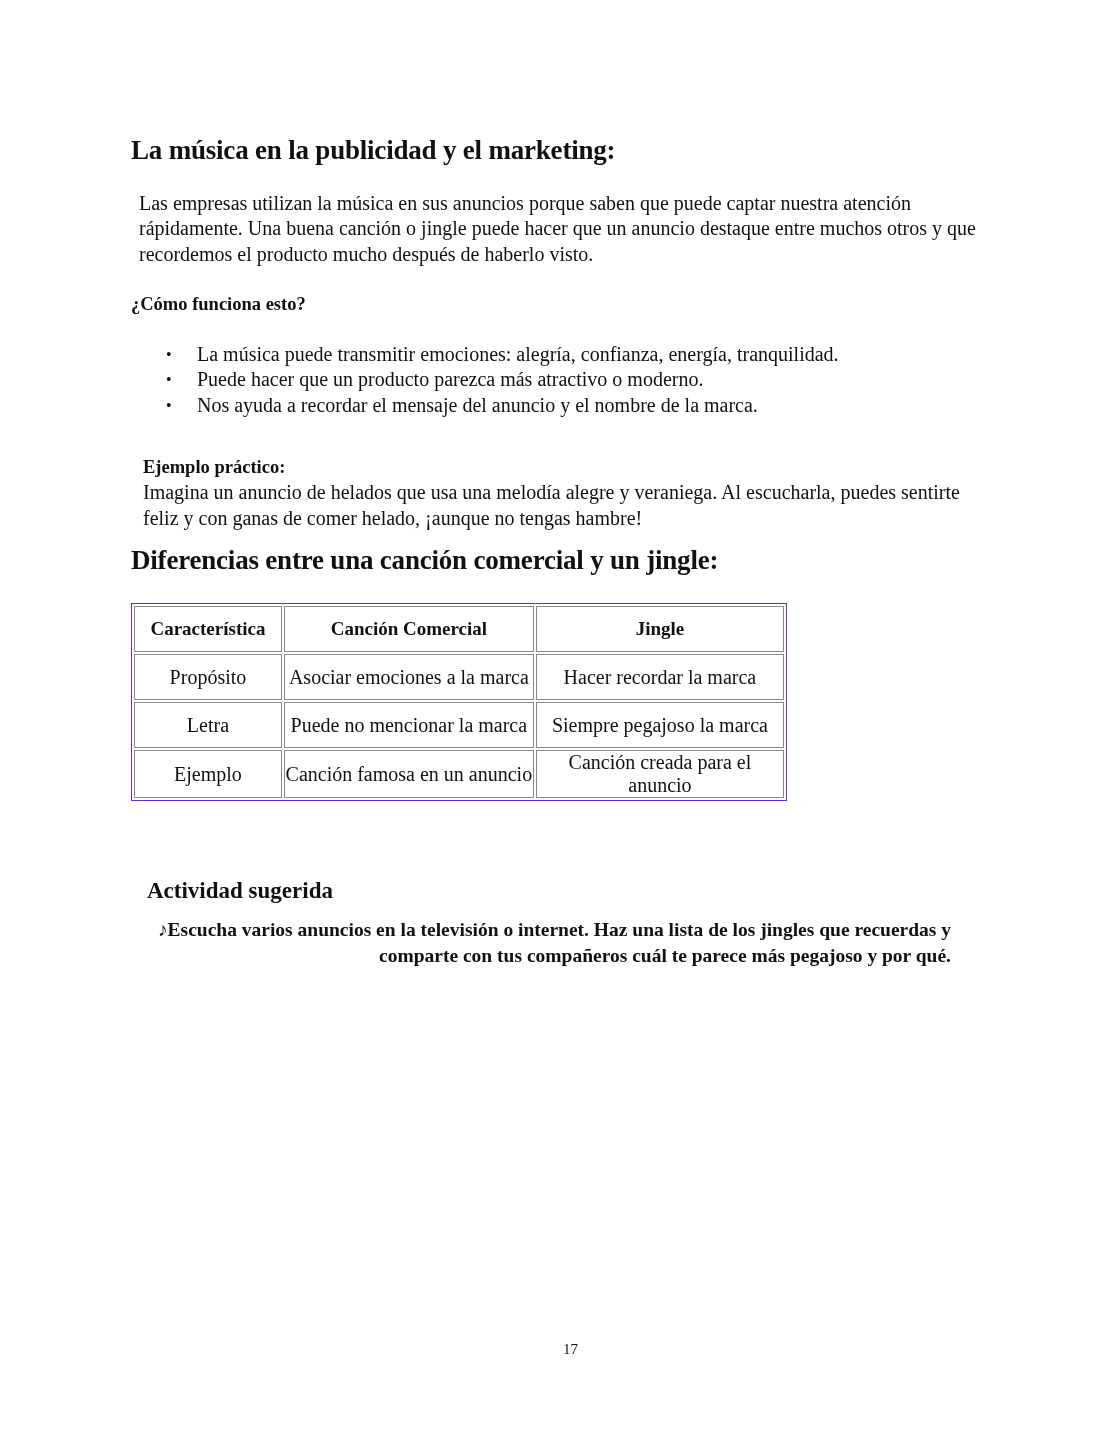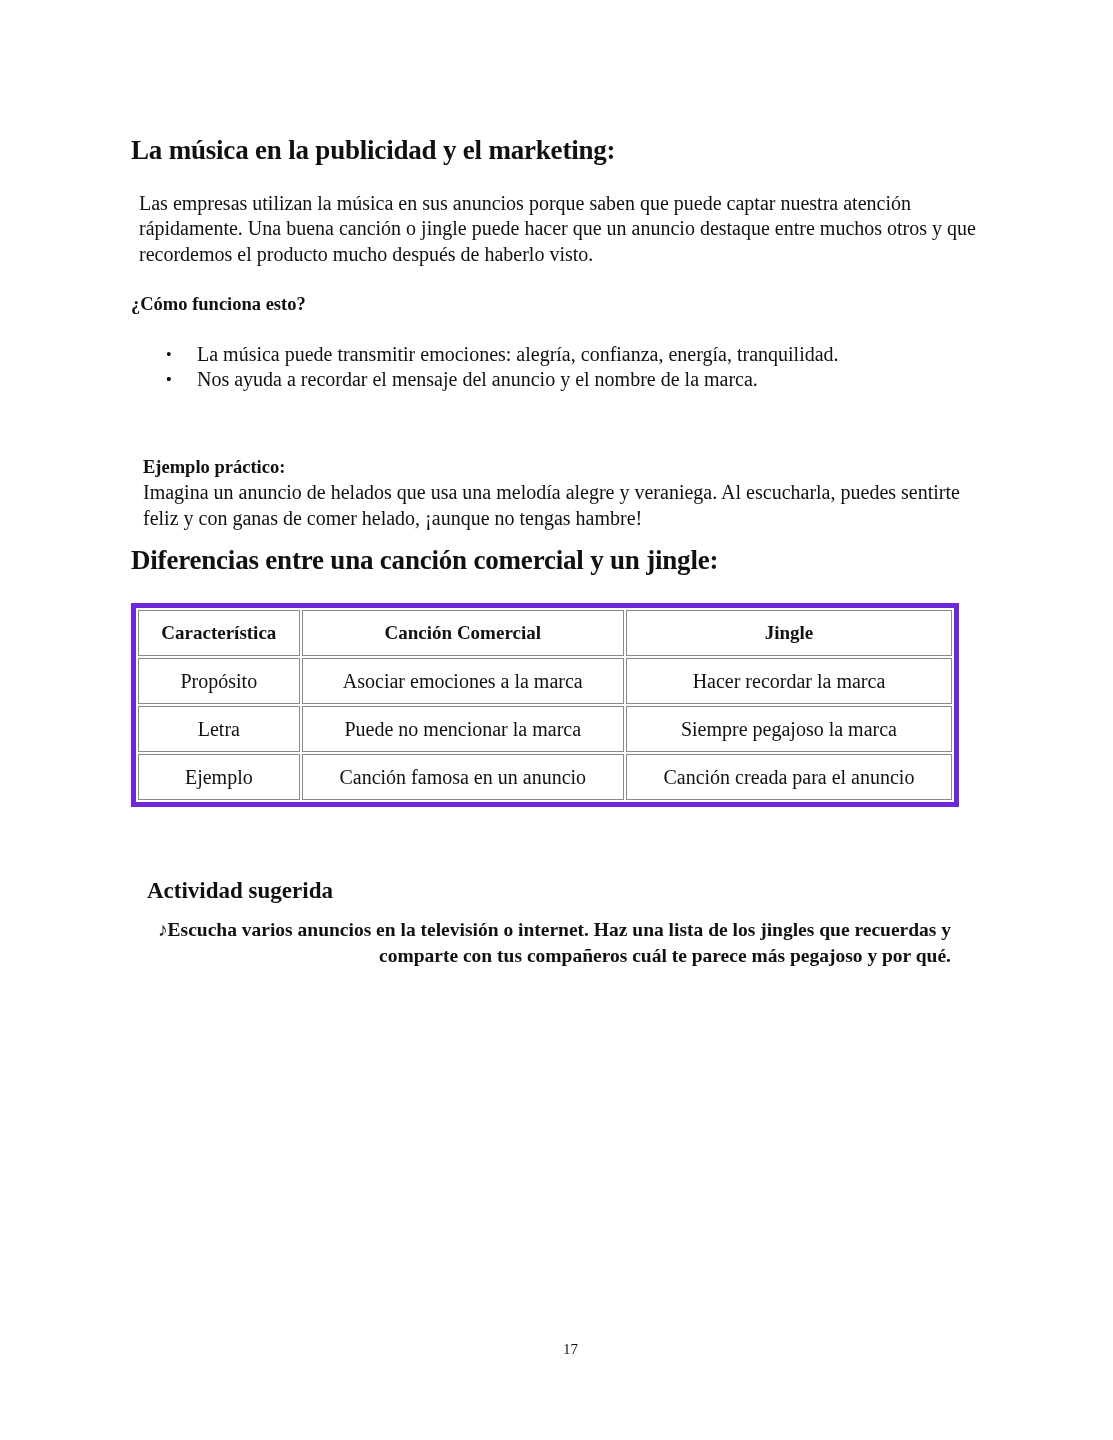--- a/index.html
+++ b/index.html
@@ -92,25 +92,25 @@
       top: 544px;
       left: 0;
       white-space: nowrap;
     }
     #table-wrap {
       position: absolute;
       top: 603px;
       left: 0;
     }
     table.cmp {
-      border: 5px solid #6d28d9;
+      border: 1px solid #6d28d9;
       border-collapse: separate;
       border-spacing: 2px;
       font-size: 20px;
-      width: 828px;
+      width: 656px;
     }
     table.cmp th, table.cmp td {
       border: 1px solid #8a8a8a;
       text-align: center;
       height: 44px;
       padding: 0;
       font-weight: normal;
     }
     table.cmp th {
       font-weight: bold;
@@ -166,20 +166,21 @@
 
   <p id="h-como">¿Cómo funciona esto?</p>
 
   <ul id="bullets">
     <li>
       <span class="bullet">•</span>
       <span>La música puede transmitir emociones: alegría, confianza, energía, tranquilidad.</span>
     </li>
     <li>
       <span class="bullet">•</span>
+      <span>Puede hacer que un producto parezca más atractivo o moderno.</span>
     </li>
     <li>
       <span class="bullet">•</span>
       <span>Nos ayuda a recordar el mensaje del anuncio y el nombre de la marca.</span>
     </li>
   </ul>
 
   <p id="ejemplo">
     <span class="label">Ejemplo práctico:</span>
     <span>Imagina un anuncio de helados que usa una melodía alegre y veraniega. Al escucharla, puedes sentirte feliz y con ganas de comer helado, ¡aunque no tengas hambre!</span>

